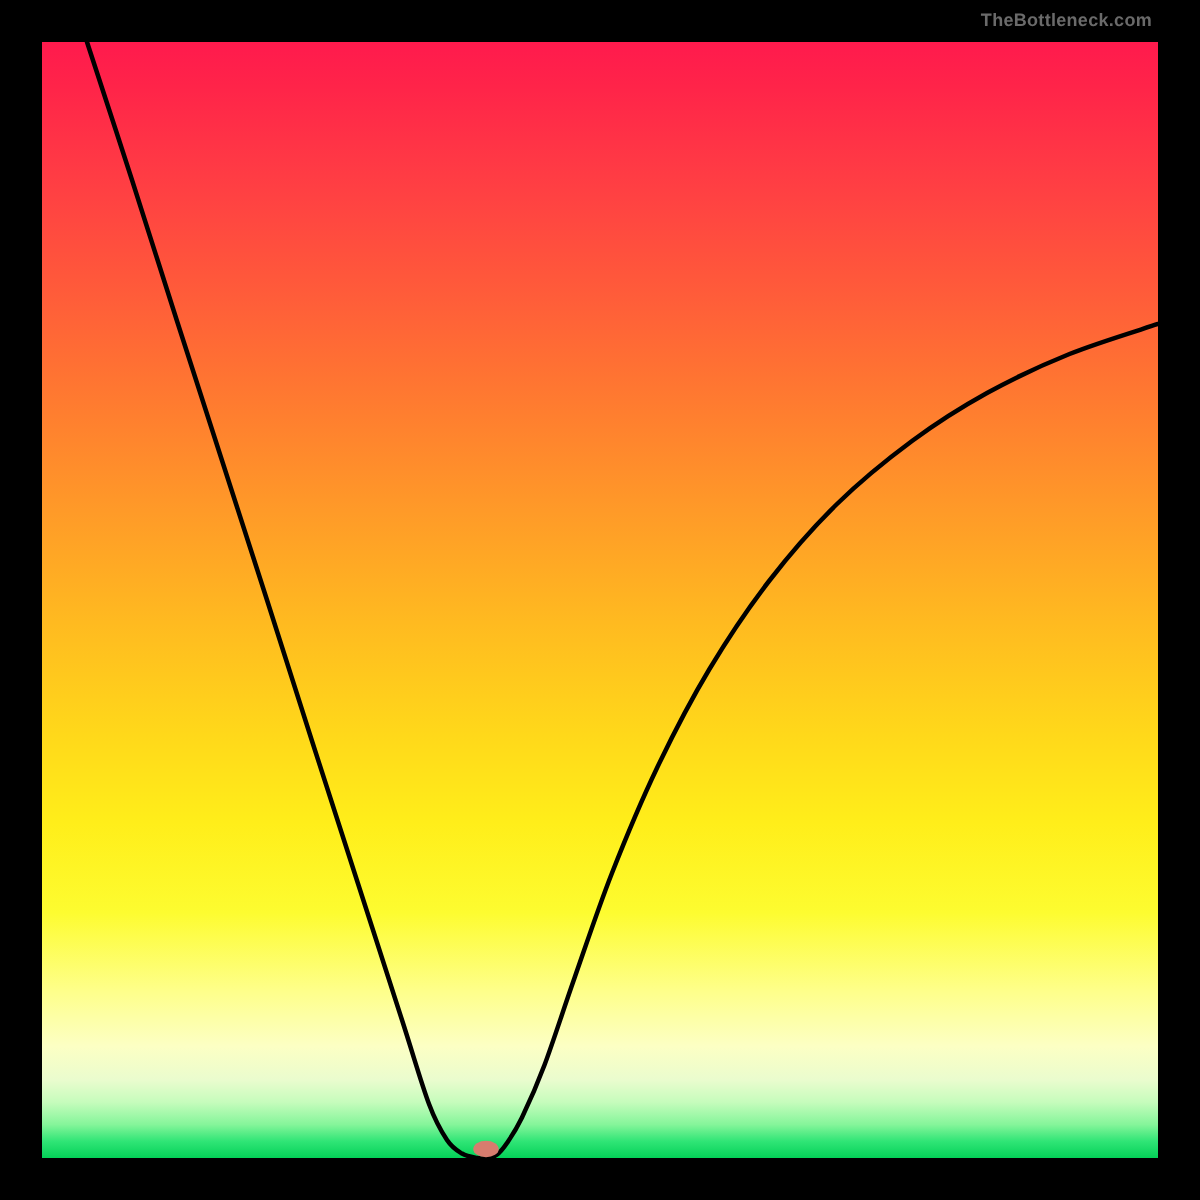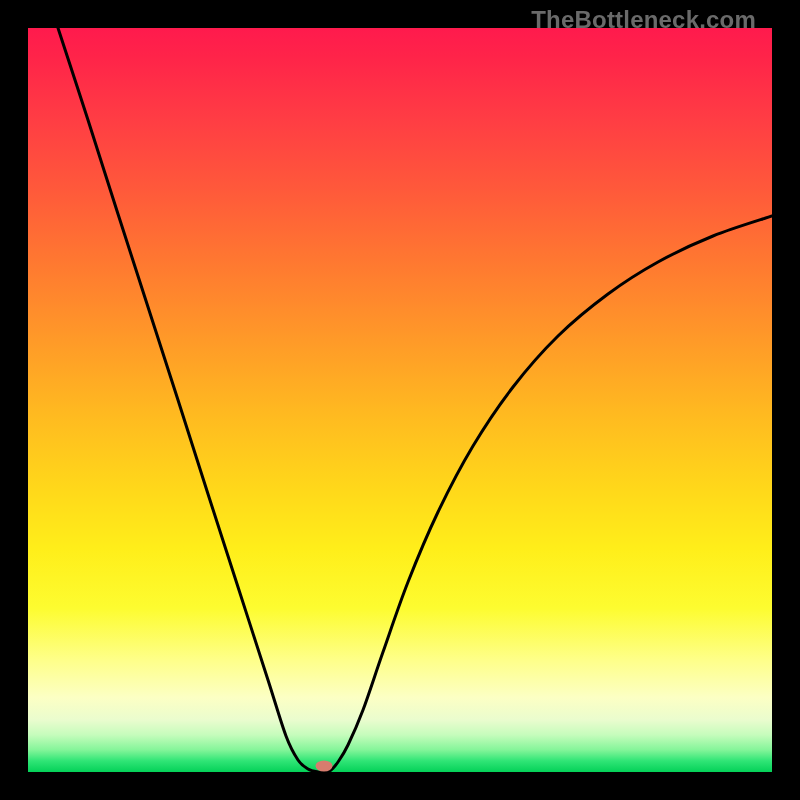--- a/index.html
+++ b/index.html
@@ -33,23 +33,23 @@
       #eafcce 93%,
       #c6fcbc 95%,
       #85f59a 97%,
       #30e576 98.5%,
       #04d158 100%
     );
   }
   .watermark {
     position: absolute;
     top: 6px;
-    right: 44px;
+    right: 32px;
     font-family: Arial, Helvetica, sans-serif;
-    font-size: 24px;
+    font-size: 12px;
     font-weight: 600;
     color: #6a6a6a;
     letter-spacing: 0.2px;
     user-select: none;
   }
   .curve-svg {
     position: absolute;
     inset: 0;
     width: 100%;
     height: 100%;

